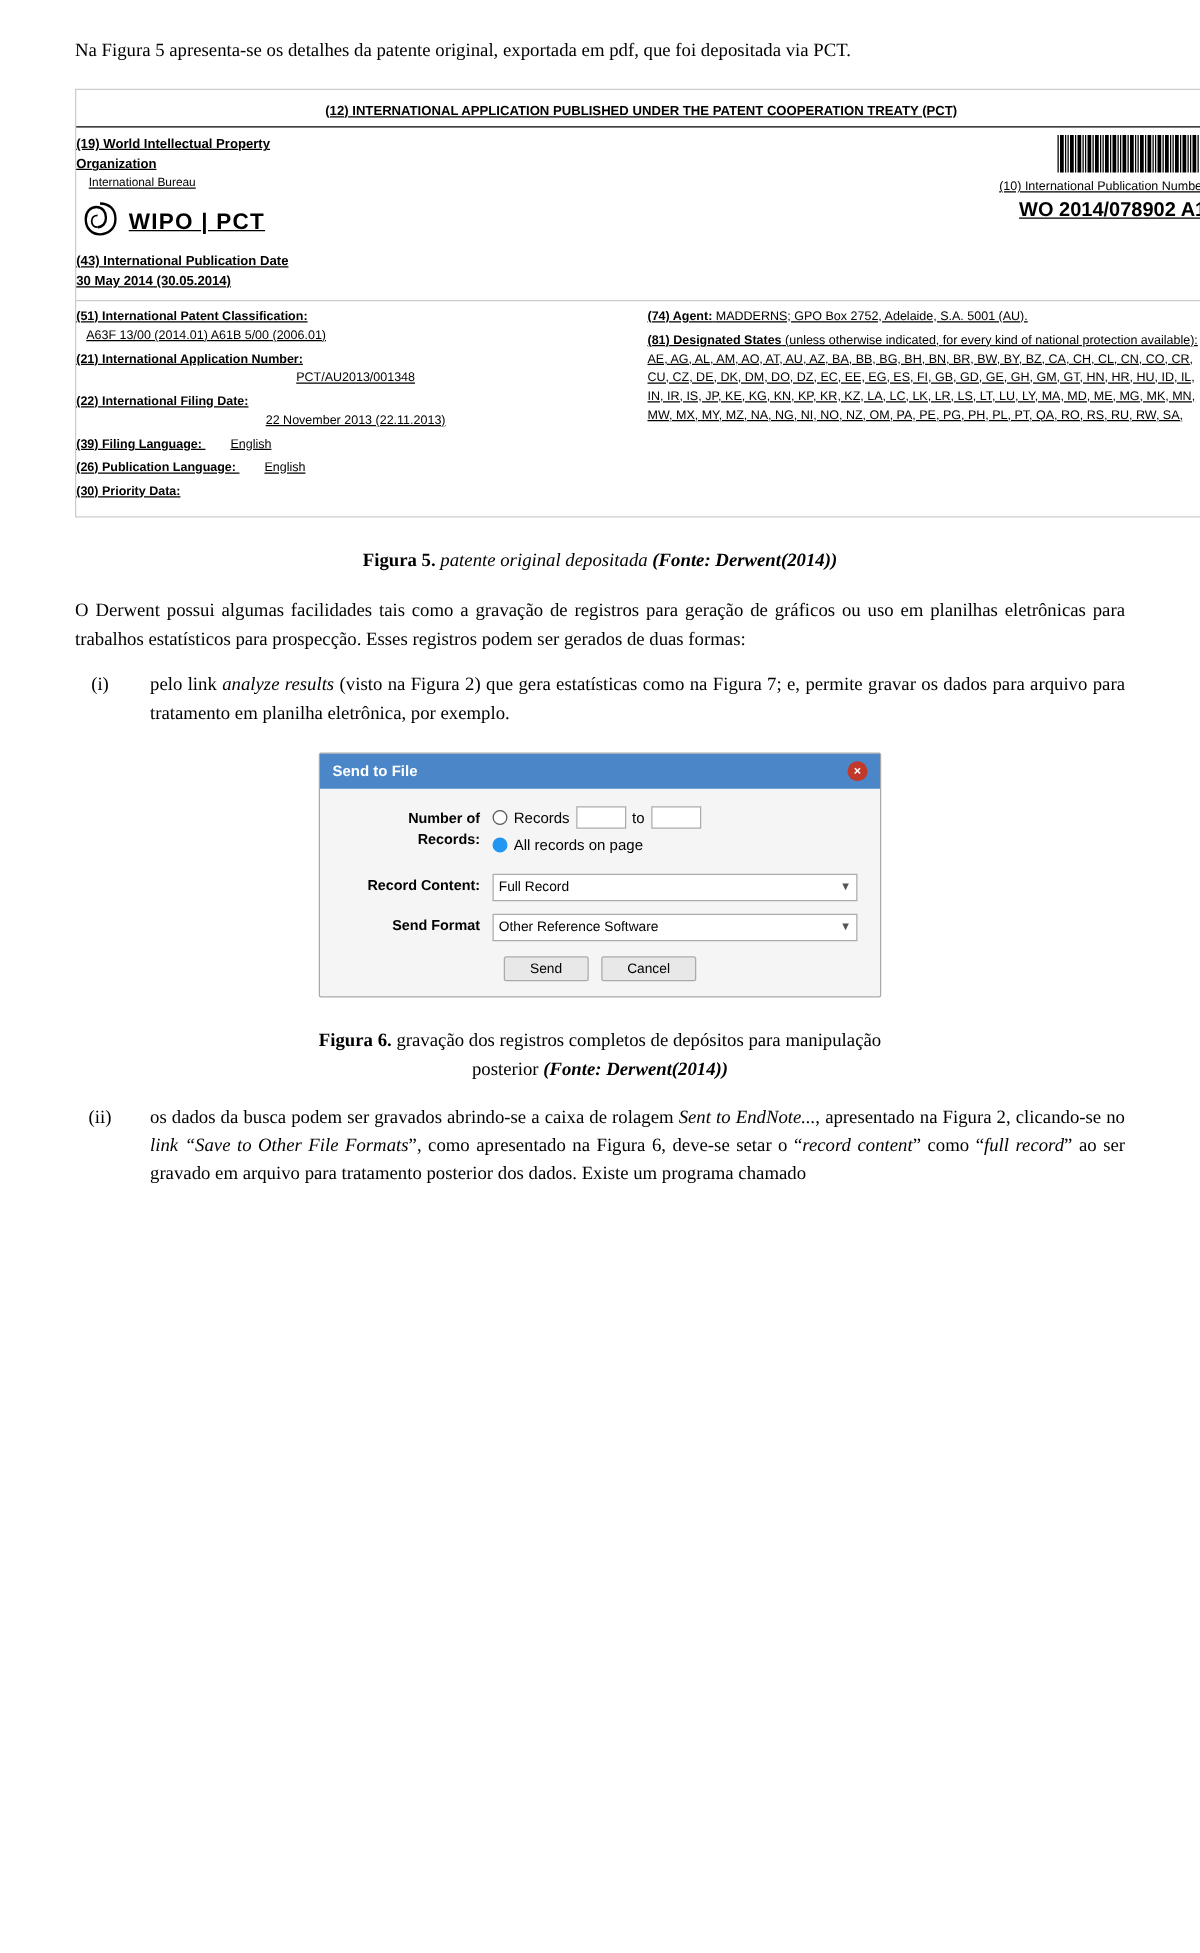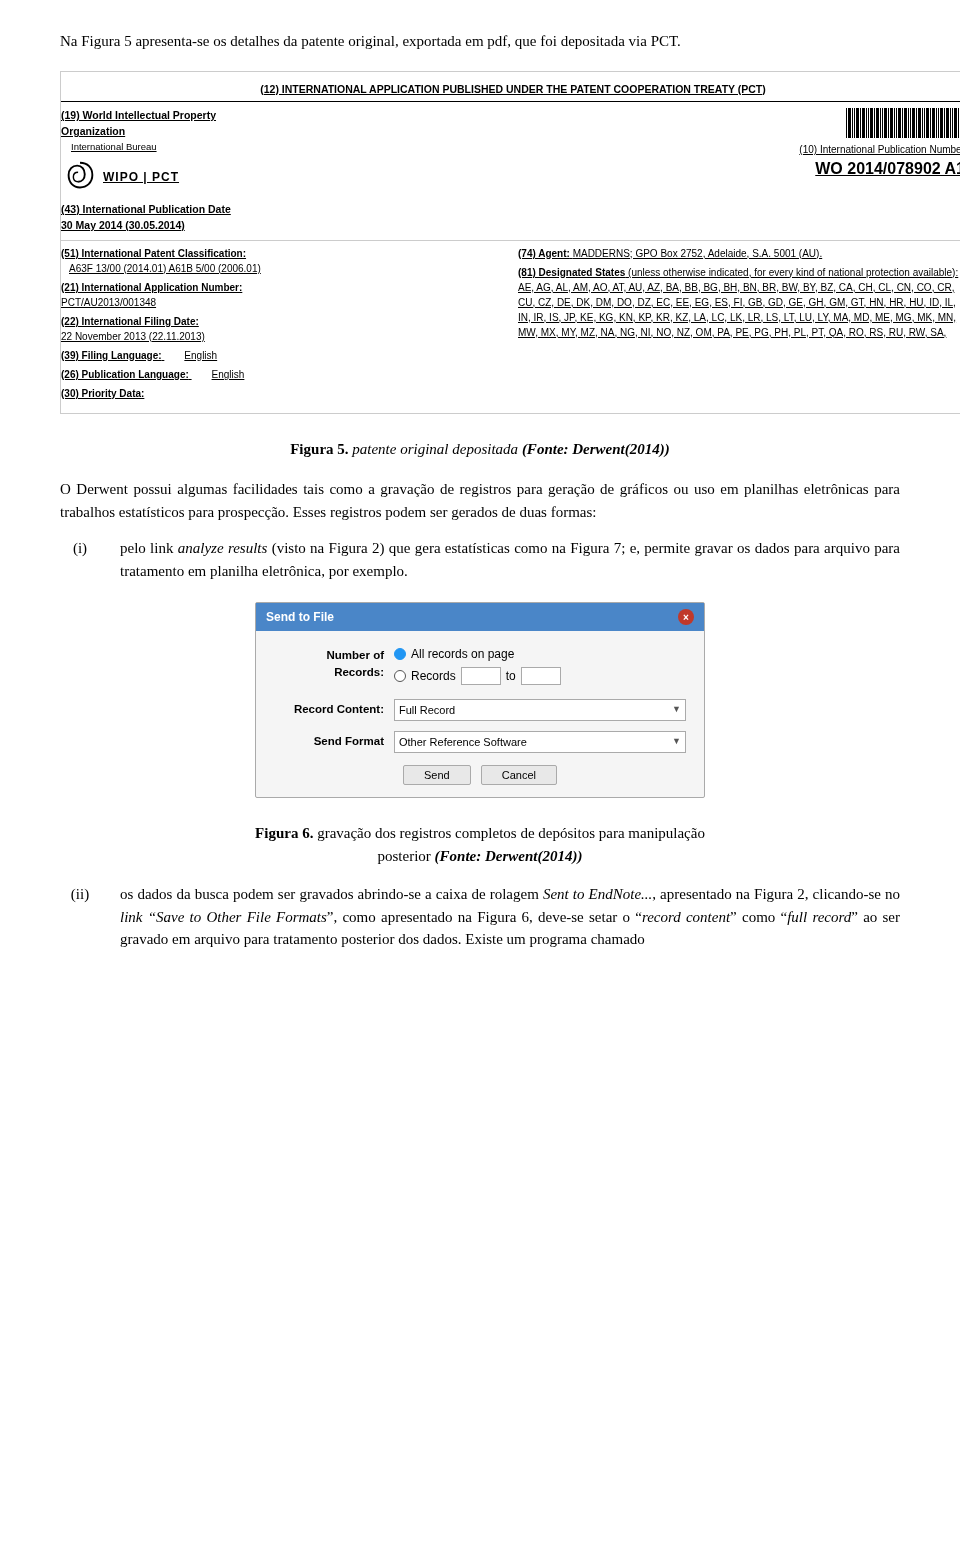--- a/index.html
+++ b/index.html
@@ -48,21 +48,21 @@
       width: 38px;
       height: 38px;
     }
     .wipo-brand {
       display: flex;
       align-items: center;
       gap: 4px;
       margin-top: 4px;
     }
     .wipo-brand-text {
-      font-size: 12px;
+      font-size: 18px;
       font-weight: bold;
       letter-spacing: 1px;
     }
     .patent-barcode {
       flex: 0 0 180px;
       display: flex;
       flex-direction: column;
       align-items: flex-end;
     }
     .barcode-lines {
@@ -88,21 +88,21 @@
       gap: 10px;
       border-top: 1px solid #ccc;
       padding-top: 5px;
       font-size: 10px;
     }
     .patent-col-left { flex: 1; }
     .patent-col-right { flex: 1; }
     .patent-field { margin-bottom: 4px; }
     .patent-field .field-num { font-weight: bold; }
     .patent-field .field-value { margin-left: 8px; }
-    .patent-field .field-center { }
+    .patent-field .field-center { text-align: center; }
 
     .figura-caption {
       text-align: center;
       margin: 12px 0 18px 0;
       font-size: 15px;
     }
     .figura-caption strong { font-weight: bold; }
     .figura-caption em { font-style: italic; }
 
     .body-paragraph {
@@ -381,31 +381,31 @@
 <div class="dialog-box">
   <div class="dialog-title-bar">
     <span>Send to File</span>
     <div class="dialog-close-btn">×</div>
   </div>
   <div class="dialog-body">
 
     <div class="dialog-row">
       <div class="dialog-row-label">Number of Records:</div>
       <div class="dialog-row-content">
-        <div class="radio-row">
-          <div class="radio-circle selected"></div>
-          <span>All records on page</span>
-        </div>
         <div class="radio-row records-range">
           <div class="radio-circle"></div>
           <span>Records</span>
           <input class="small-input" type="text" value="" style="">
           <span>to</span>
           <input class="small-input" type="text" value="" style="">
         </div>
+        <div class="radio-row">
+          <div class="radio-circle selected"></div>
+          <span>All records on page</span>
+        </div>
       </div>
     </div>
 
     <div class="dialog-row">
       <div class="dialog-row-label">Record Content:</div>
       <div class="dialog-row-content">
         <div class="dialog-select">
           <span>Full Record</span>
           <span class="select-arrow">▼</span>
         </div>

